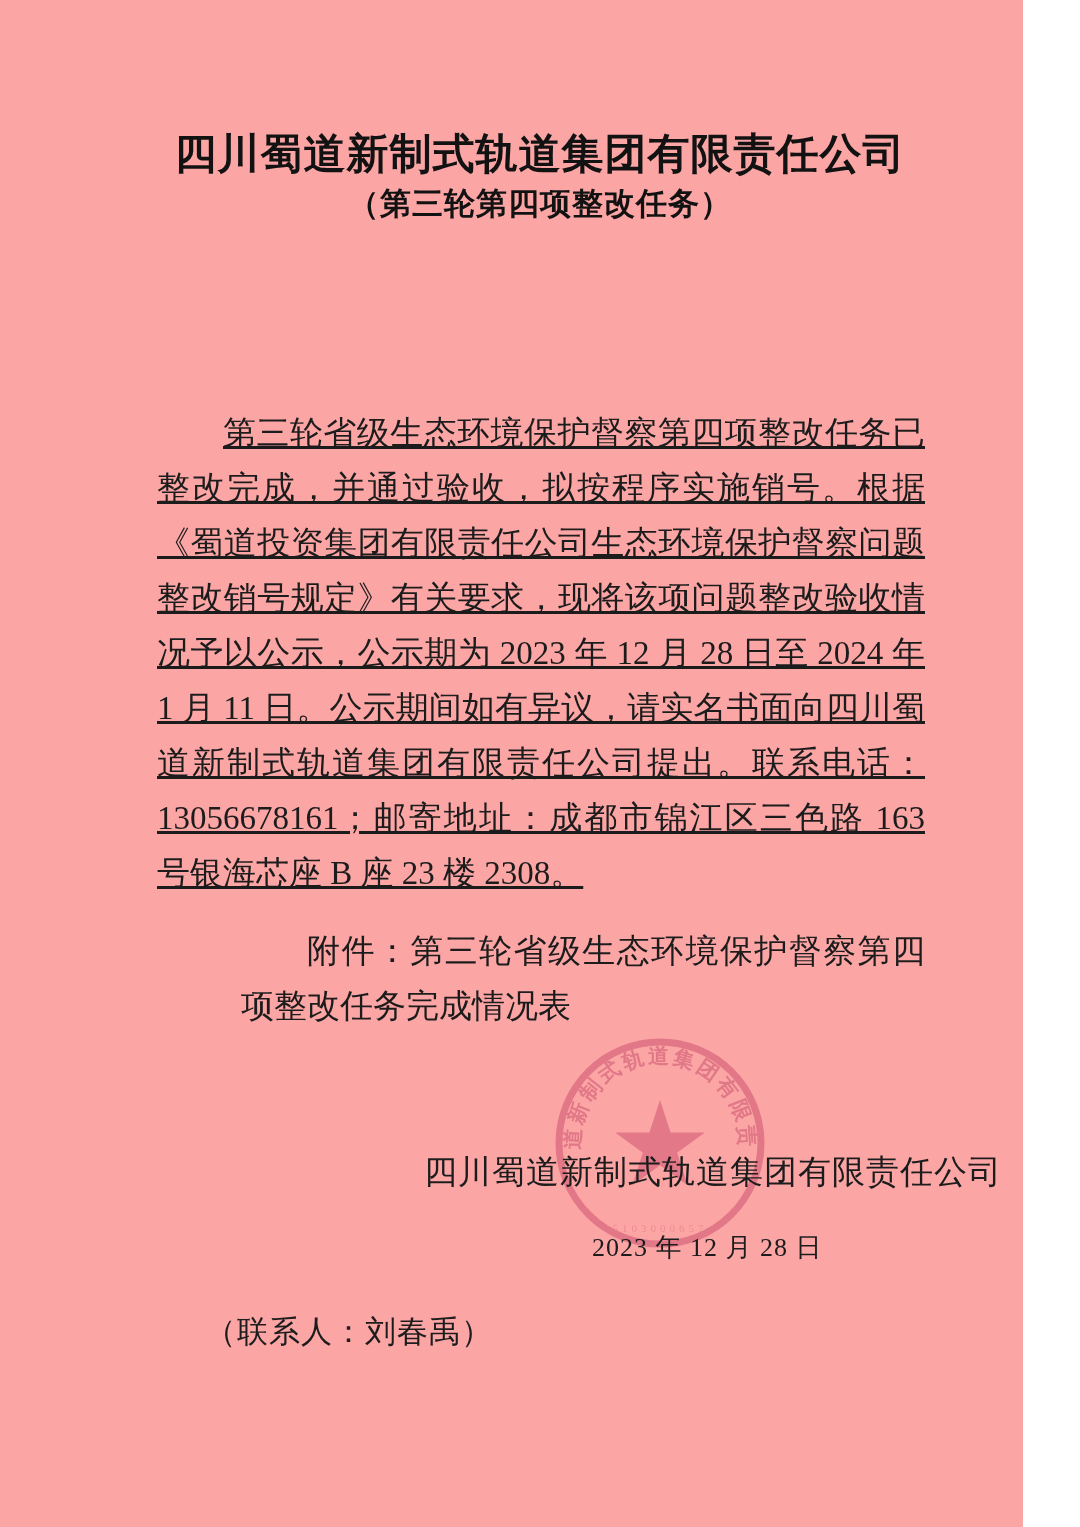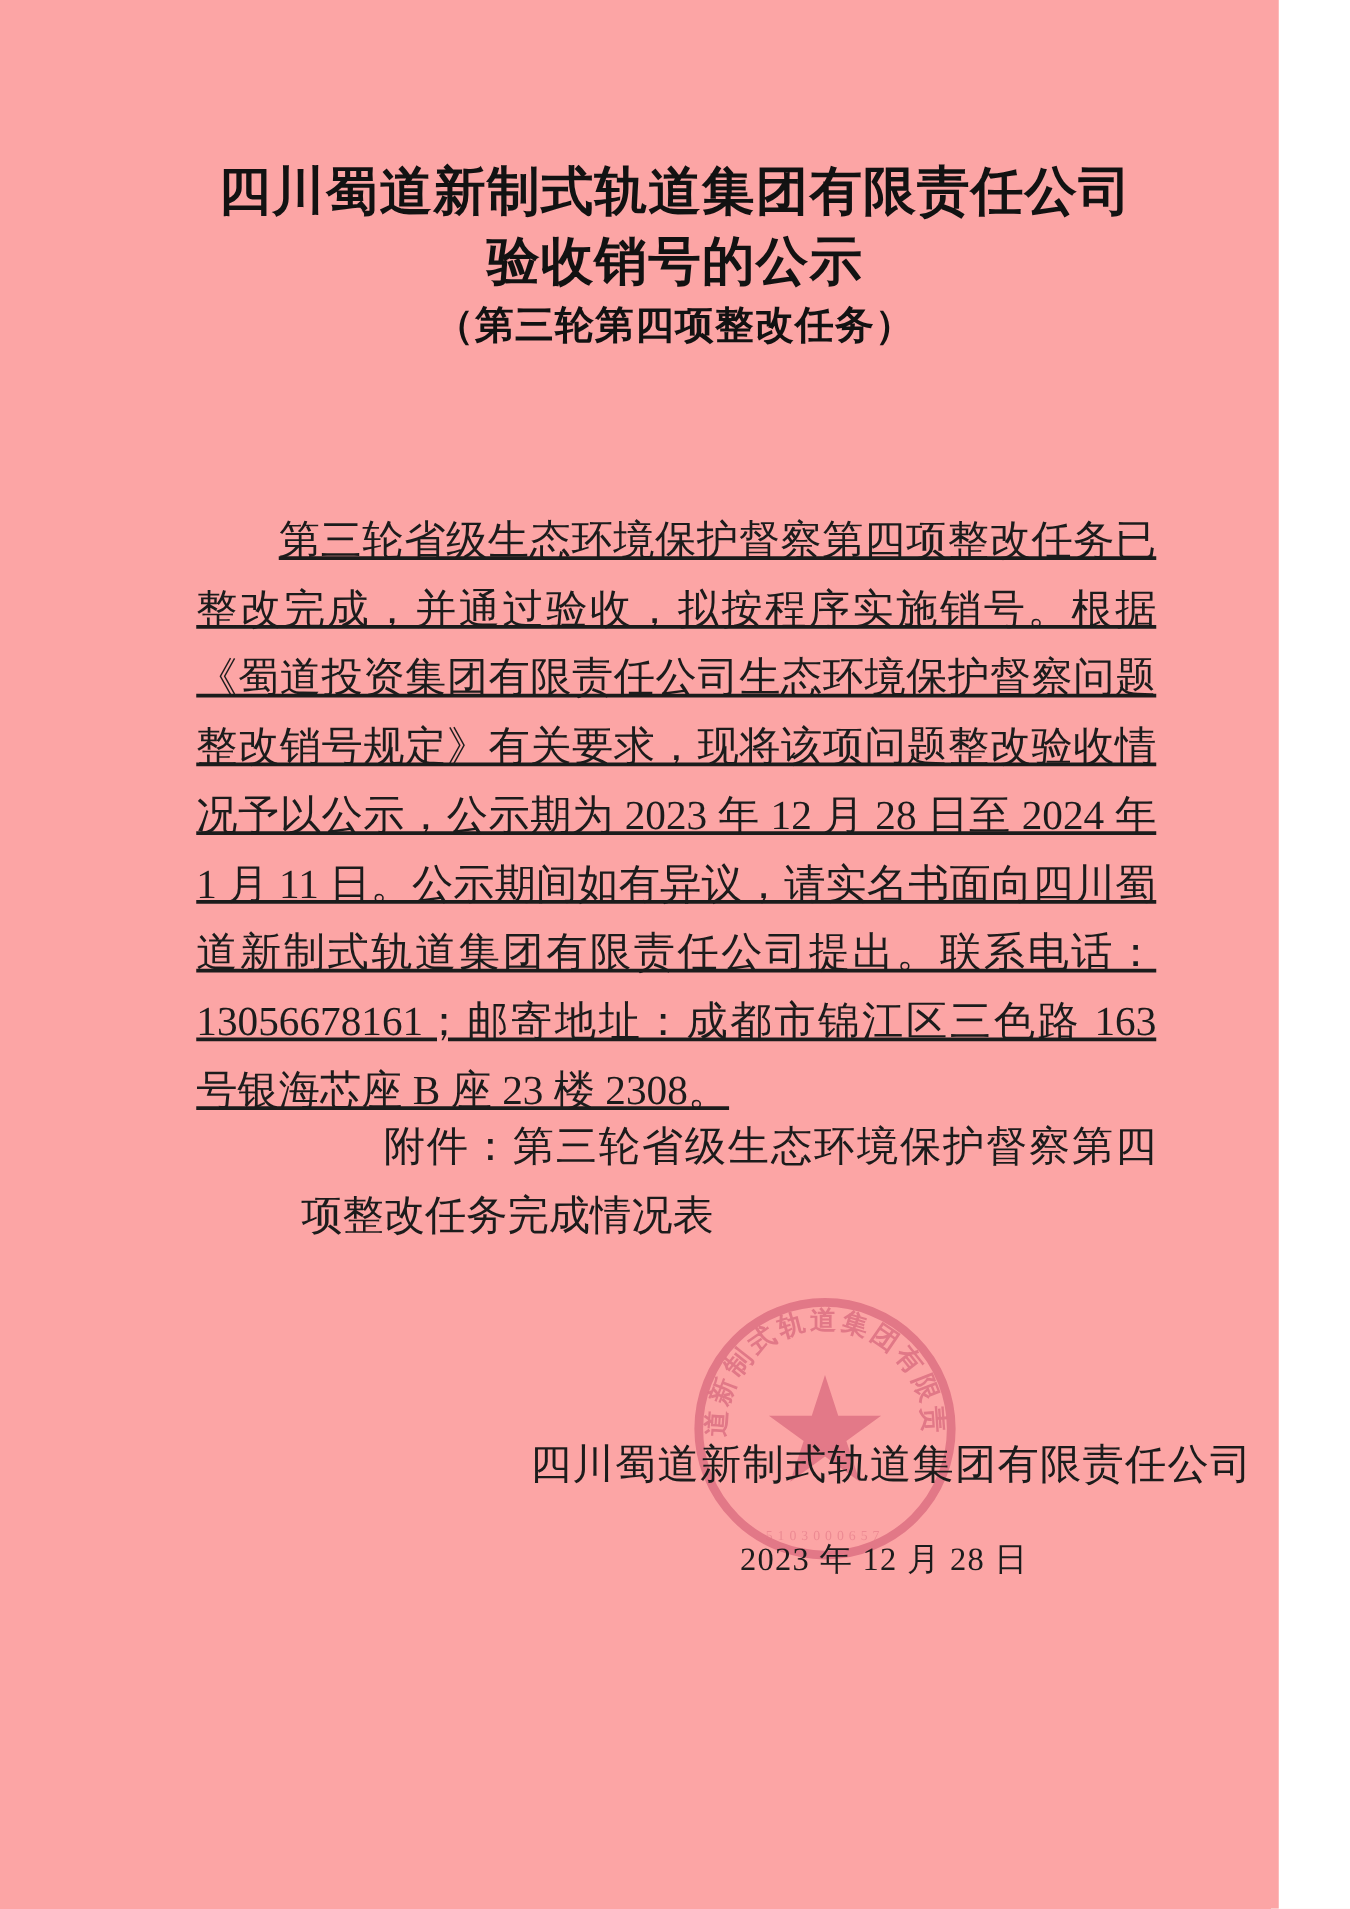--- a/index.html
+++ b/index.html
@@ -61,21 +61,21 @@
     color: #1c1c1c;
     margin: 0;
     text-indent: 66px;
     text-decoration: underline;
   }
 
   
   .attach-block {
     position: absolute;
     left: 157px;
-    top: 891px;
+    top: 924px;
     width: 768px;
   }
   .attach-line {
     font-size: 33px;
     line-height: 55px;
     color: #1c1c1c;
     margin: 0;
     text-indent: 66px;
     padding-left: 84px;
     text-align: justify;
@@ -136,21 +136,20 @@
   }
   .seal svg { display: block; width: 214px; height: 214px; }
 </style>
 </head>
 <body>
 
 <div id="page">
 
   <div class="title-block">
     <div class="title-line">四川蜀道新制式轨道集团有限责任公司</div>
-    <div class="title-line">验收销号的公示</div>
     <div class="subtitle-line">（第三轮第四项整改任务）</div>
   </div>
 
   <div class="body-block">
     <p class="body-para">第三轮省级生态环境保护督察第四项整改任务已整改完成，并通过验收，拟按程序实施销号。根据《蜀道投资集团有限责任公司生态环境保护督察问题整改销号规定》有关要求，现将该项问题整改验收情况予以公示，公示期为 2023 年 12 月 28 日至 2024 年 1 月 11 日。公示期间如有异议，请实名书面向四川蜀道新制式轨道集团有限责任公司提出。联系电话：13056678161；邮寄地址：成都市锦江区三色路 163 号银海芯座 B 座 23 楼 2308。</p>
   </div>
 
   <div class="attach-block">
     <p class="attach-line">附件：第三轮省级生态环境保护督察第四项整改任务完成情况表</p>
   </div>
@@ -172,14 +171,15 @@
         <text x="107" y="196" text-anchor="middle">5103000657</text>
       </g>
     </svg>
   </div>
 
   <div class="sign-block">
     <div class="sign-org">四川蜀道新制式轨道集团有限责任公司</div>
     <div class="sign-date">2023 年 12 月 28 日</div>
   </div>
 
+  <div class="contact-line">（联系人：刘春禹）</div>
 
 </div>
 
 </body></html>

